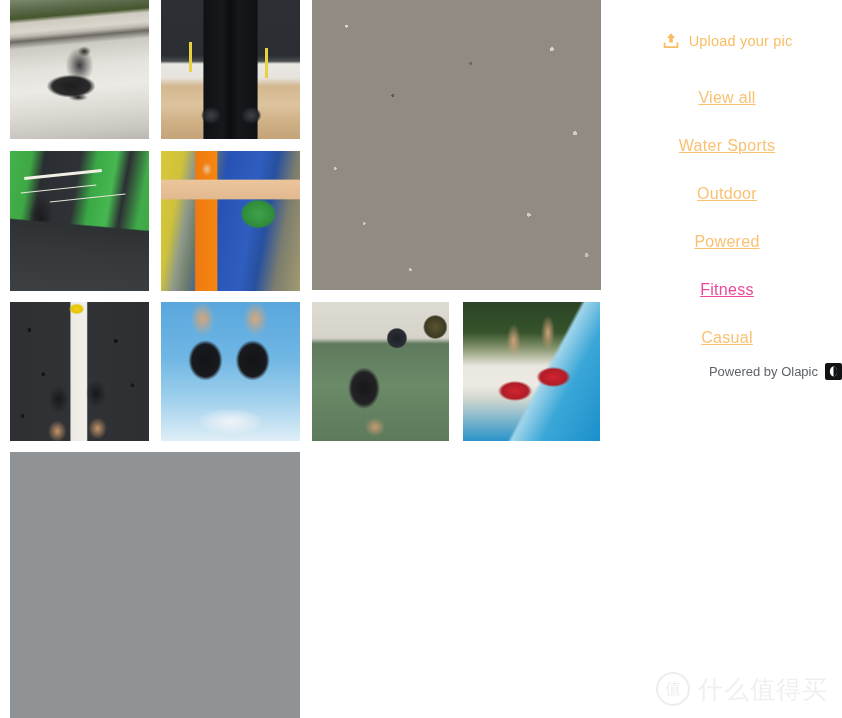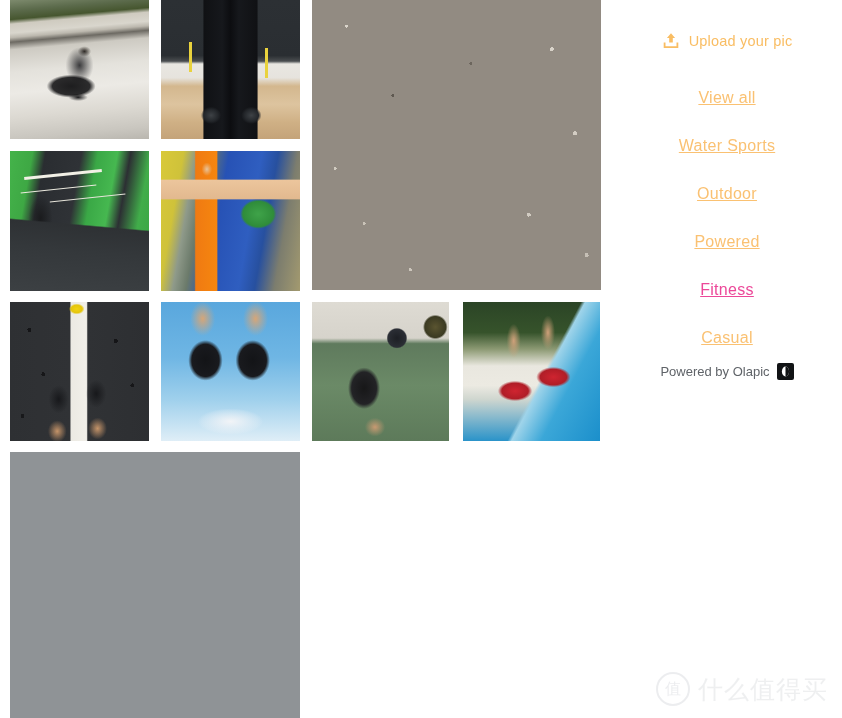--- a/index.html
+++ b/index.html
@@ -281,21 +281,21 @@
     color: #ec4899;
   }
 
   .powered {
     position: absolute;
     left: 0;
     top: 363px;
     width: 230px;
     display: flex;
     align-items: center;
-    justify-content: center;
+    justify-content: flex-end;
     gap: 7px;
   }
   .powered-text {
     font-size: 13px;
     color: #5f6368;
     white-space: nowrap;
   }
   .olapic-logo {
     width: 17px;
     height: 17px;

